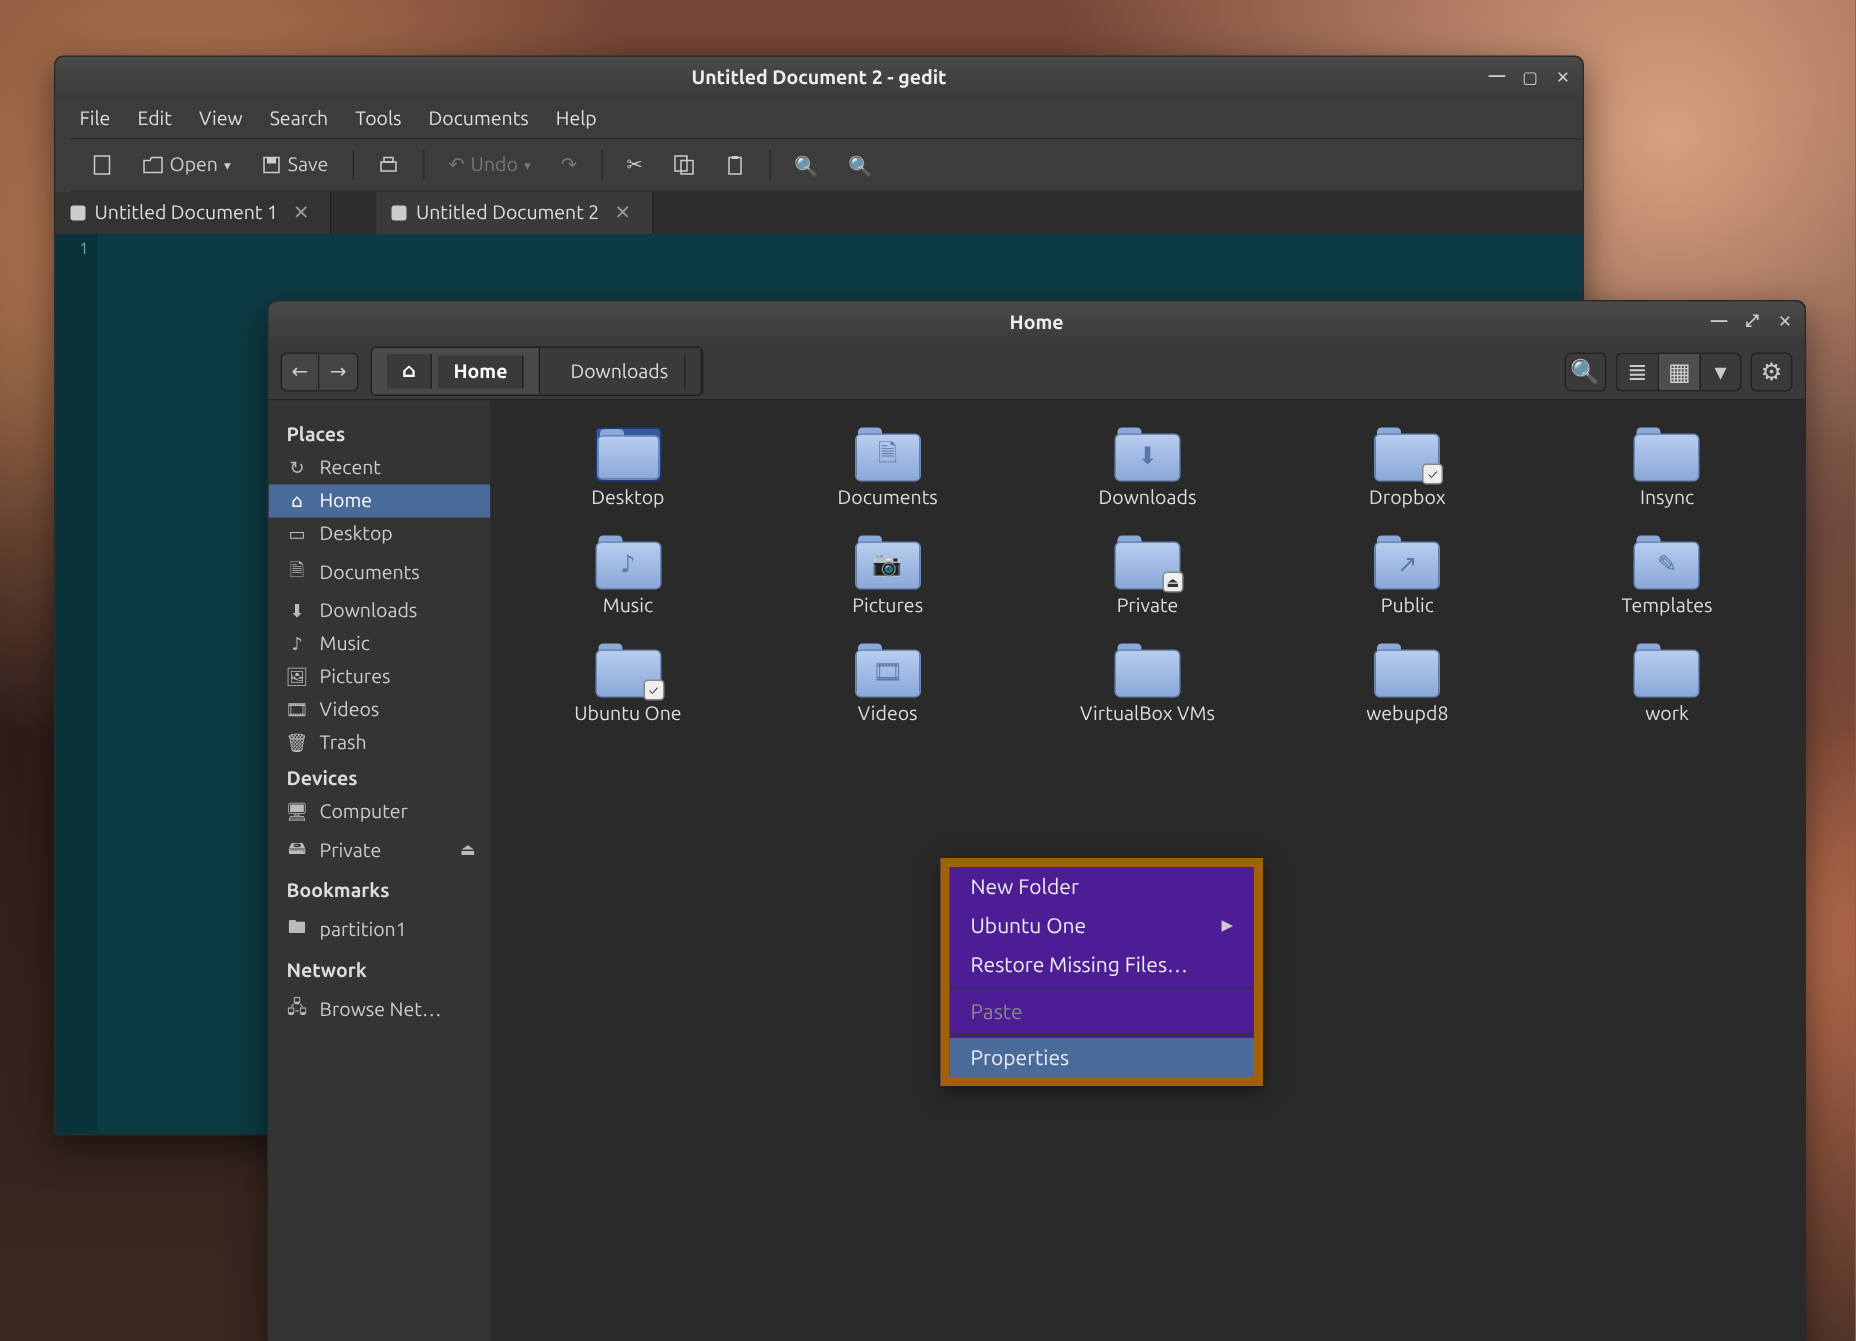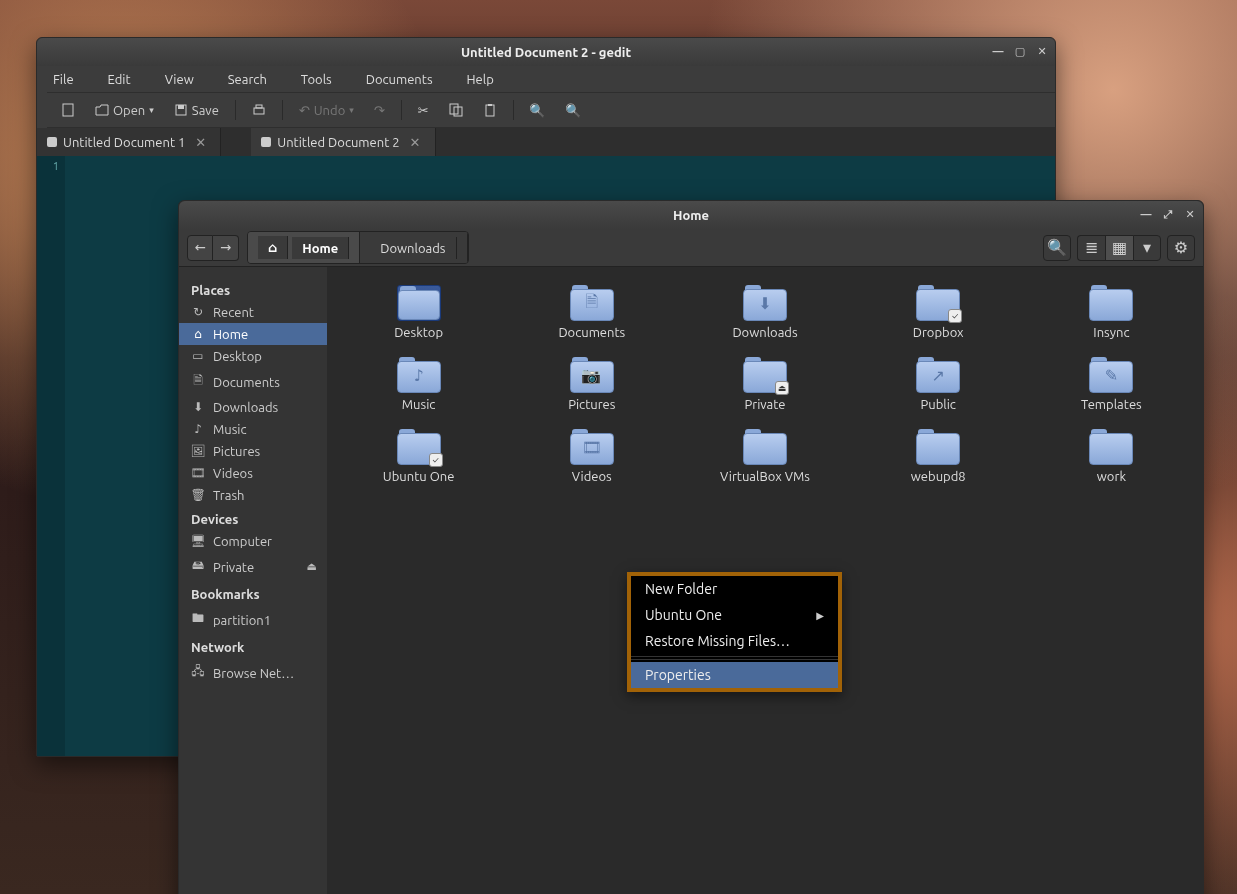--- a/index.html
+++ b/index.html
@@ -12,21 +12,21 @@
      linear-gradient(180deg, #7a4838 0%, #2a1818 40%, #3a2820 100%);
   }
   
   .window { position:absolute; background:#3c3c3c; border:1px solid #2a2a2a; border-radius:6px 6px 2px 2px; box-shadow:0 8px 24px rgba(0,0,0,.5); color:#ddd; display:flex; flex-direction:column; }
   .titlebar { height:28px; background:linear-gradient(#4a4a4a,#3a3a3a); border-radius:6px 6px 0 0; display:flex; align-items:center; justify-content:center; color:#eee; font-weight:bold; font-size:13px; position:relative; }
   .winctrl { position:absolute; right:4px; top:4px; display:flex; gap:4px; }
   .winctrl span { width:18px; height:18px; display:flex; align-items:center; justify-content:center; font-size:11px; color:#ccc; cursor:pointer; }
 
   
   #gedit { left:36px; top:37px; width:1020px; height:720px; }
-  .menubar { height:26px; background:#3c3c3c; display:flex; align-items:center; padding:0 8px; gap:18px; font-size:13px; }
+  .menubar { height:26px; background:#3c3c3c; display:flex; align-items:center; padding:0 8px; gap:2px; font-size:13px; }
   .menubar span { padding:4px 8px; cursor:pointer; }
   .toolbar { height:36px; background:#3c3c3c; display:flex; align-items:center; padding:0 8px; gap:8px; border-top:1px solid #2e2e2e; border-bottom:1px solid #2e2e2e; font-size:13px; color:#ccc;margin-left:10px;}
   .tbbtn { display:flex; align-items:center; gap:4px; padding:3px 6px; border-radius:3px; cursor:pointer; }
   .sep { width:1px; height:20px; background:#2a2a2a; margin:0 2px; }
   .tabs { height:28px; background:#2e2e2e; display:flex; align-items:stretch;gap:30px; }
   .tab { display:flex; align-items:center; gap:6px; padding:0 10px; background:#333; border-right:1px solid #222; font-size:13px; color:#ddd; cursor:pointer; }
   .tab.active { background:#3a3a3a; }
   .tab .dot { width:10px; height:10px; border-radius:2px; background:#ccc; display:inline-block; }
   .tab .x { color:#999; padding:0 4px; cursor:pointer; }
   .editor { flex:1; display:flex; background:#0d3b44; }
@@ -64,21 +64,21 @@
   .grid { display:grid; grid-template-columns: repeat(5, 1fr); column-gap:10px; row-gap:10px; }
   .fitem { display:flex; flex-direction:column; align-items:center; gap:4px; font-size:13px; padding:4px; cursor:pointer; }
   .fname { text-align:center; }
   .folder { width:44px; height:36px; position:relative; }
   .folder::before { content:""; position:absolute; left:2px; top:0; width:16px; height:6px; background:#8aa8d8; border-radius:3px 3px 0 0; }
   .folder::after  { content:""; position:absolute; left:0; top:4px; right:0; bottom:0; background:linear-gradient(#b8cdef,#8aa8d8); border-radius:4px; border:1px solid #6a88b8; }
   .badge { position:absolute; right:-2px; bottom:-2px; width:14px; height:14px; background:#eee; border:1px solid #888; border-radius:3px; font-size:9px; display:flex; align-items:center; justify-content:center; color:#333; z-index:2;}
   .overlay { position:absolute; inset:0; display:flex; align-items:center; justify-content:center; color:#5a78a8; font-size:16px; z-index:1; }
 
   
-  .ctx { position:absolute; background:#000000; border:4px solid #a16207; min-width:215px; box-shadow:0 4px 12px rgba(0,0,0,.5); font-size:14px; color:#eee; }
+  .ctx { position:absolute; background:#4c1d95; border:6px solid #a16207; min-width:215px; box-shadow:0 4px 12px rgba(0,0,0,.5); font-size:14px; color:#eee; }
   .ctx-item { padding:5px 14px; display:flex; align-items:center; justify-content:space-between; cursor:pointer; }
   .ctx-item.disabled { color:#888; cursor:default; }
   .ctx-item.sel { background:#4a6a9a; }
   .ctx-sep { height:1px; background:#333; margin:2px 0; }
   .sub { font-size:10px; color:#ccc; }
 
   svg { display:block; }
 </style>
 </head>
 <body>
@@ -389,20 +389,23 @@
           <span>New Folder</span>
         </div>
         <div class="ctx-item">
           <span>Ubuntu One</span>
           <span class="sub">▶</span>
         </div>
         <div class="ctx-item">
           <span>Restore Missing Files…</span>
         </div>
         <div class="ctx-sep"></div>
+        <div class="ctx-item disabled">
+          <span>Paste</span>
+        </div>
         <div class="ctx-sep"></div>
         <div class="ctx-item sel">
           <span>Properties</span>
         </div>
       </div>
     </div>
   </div>
 </div>
 
 </body></html>

